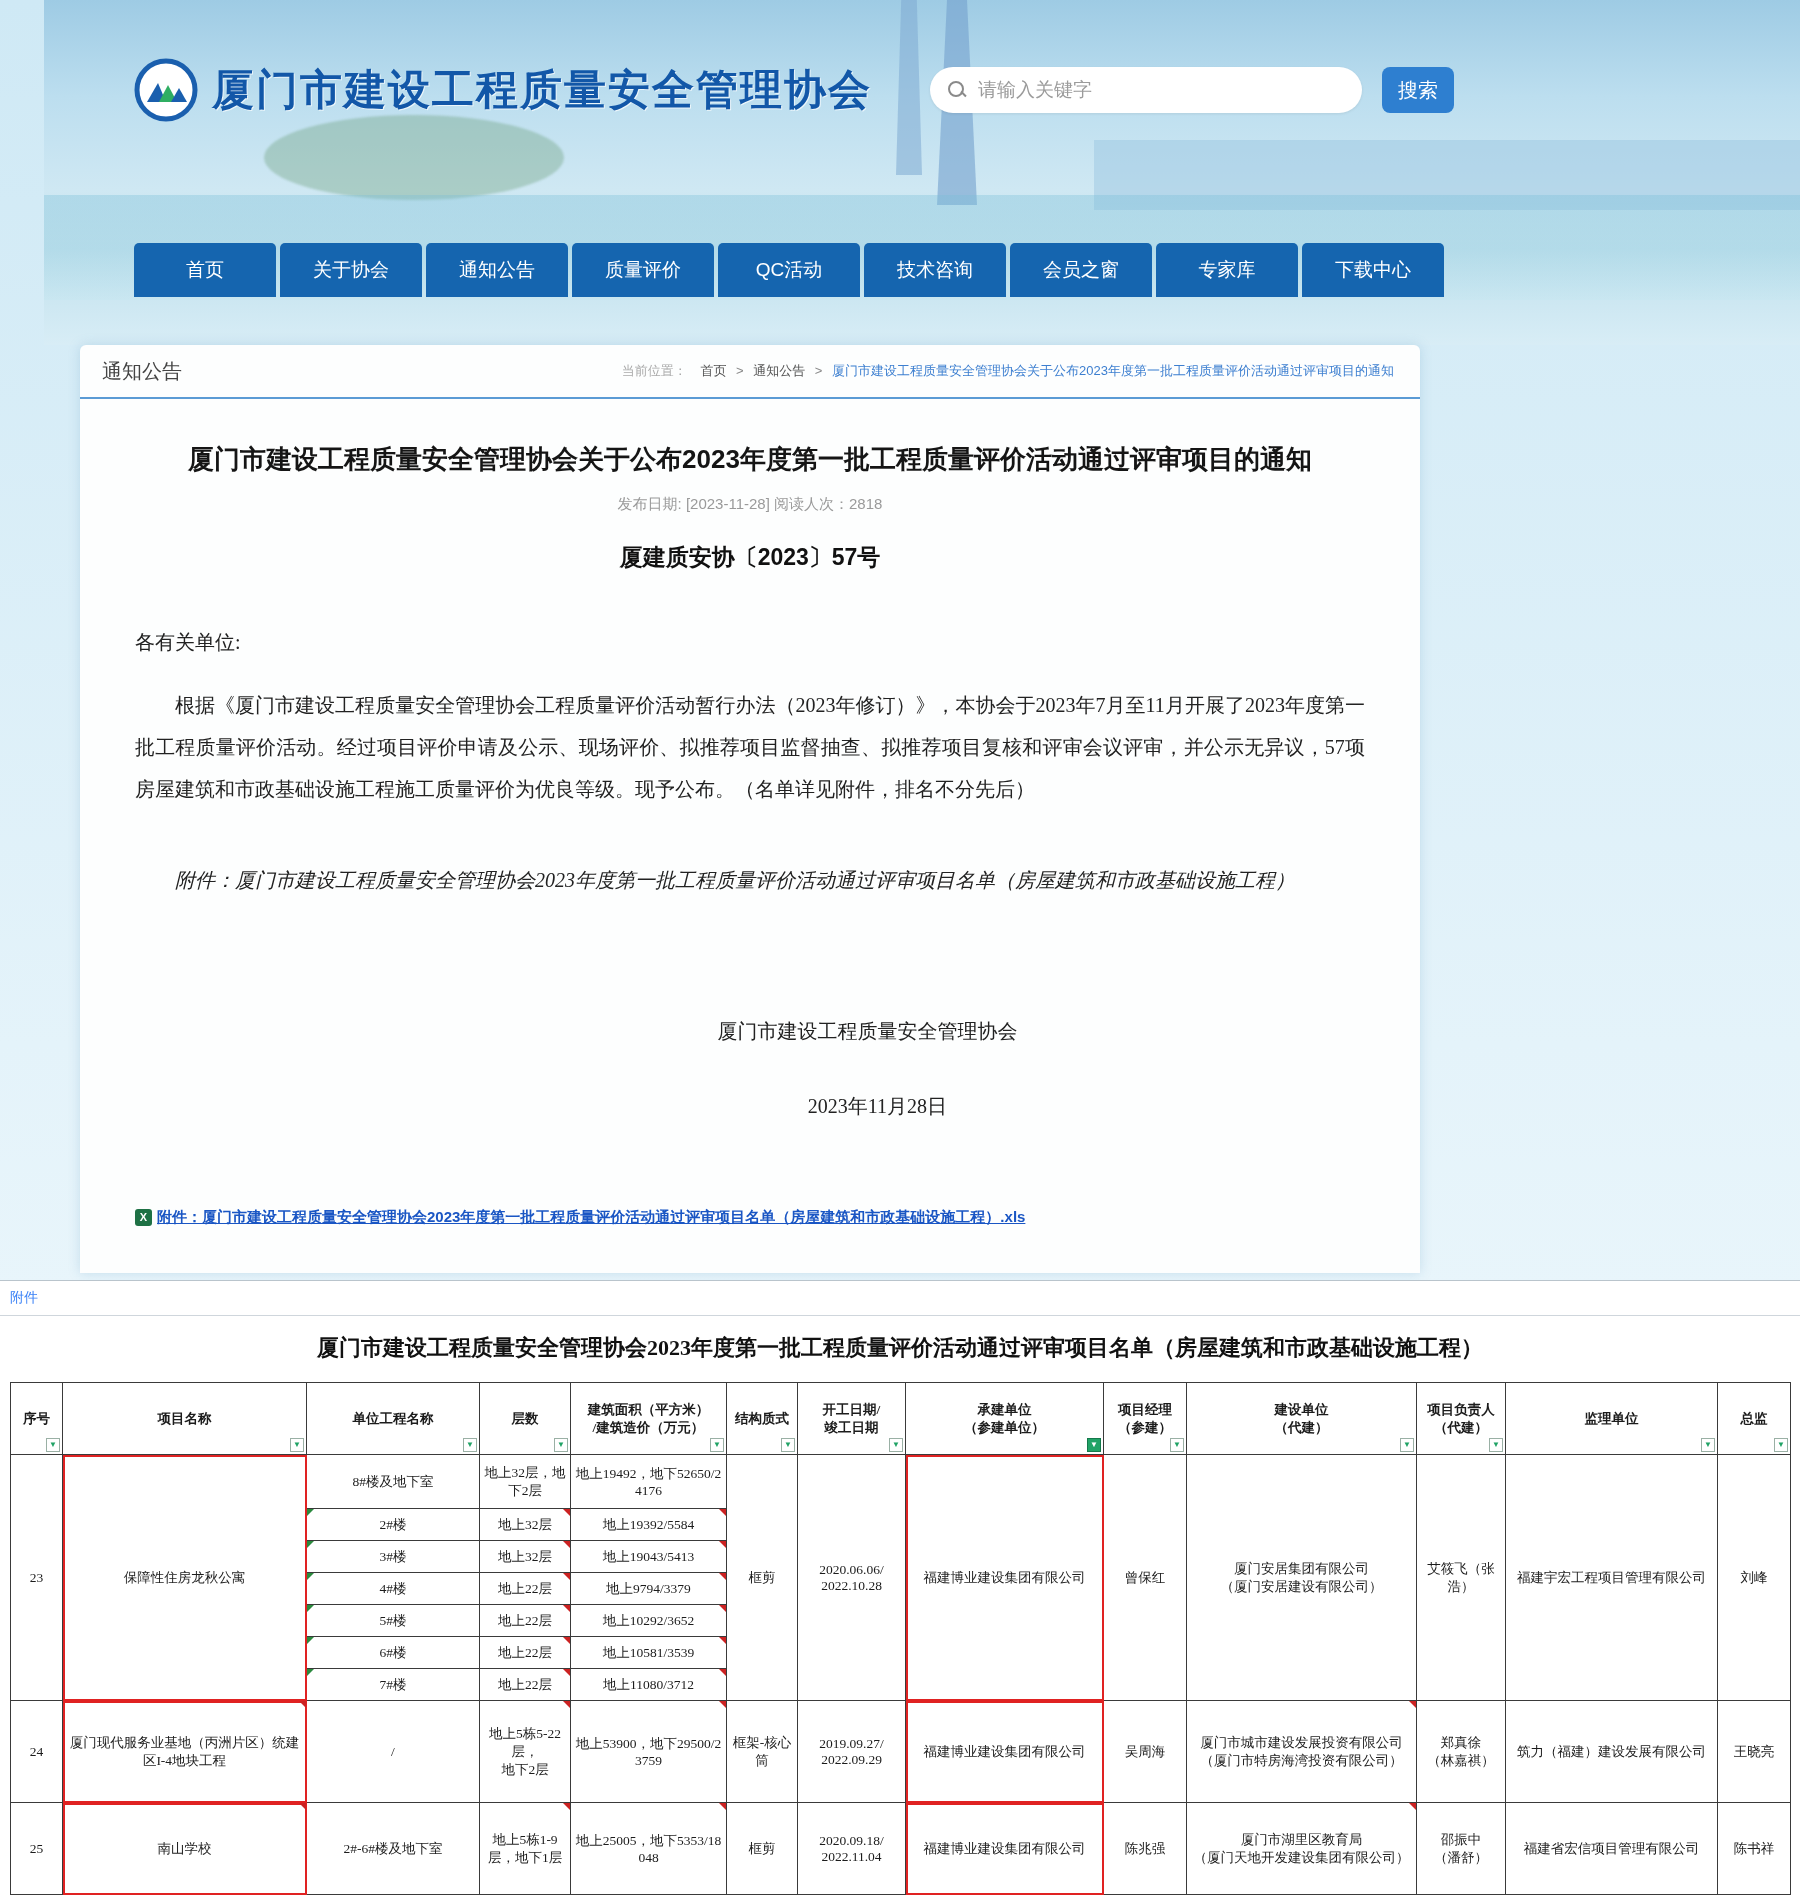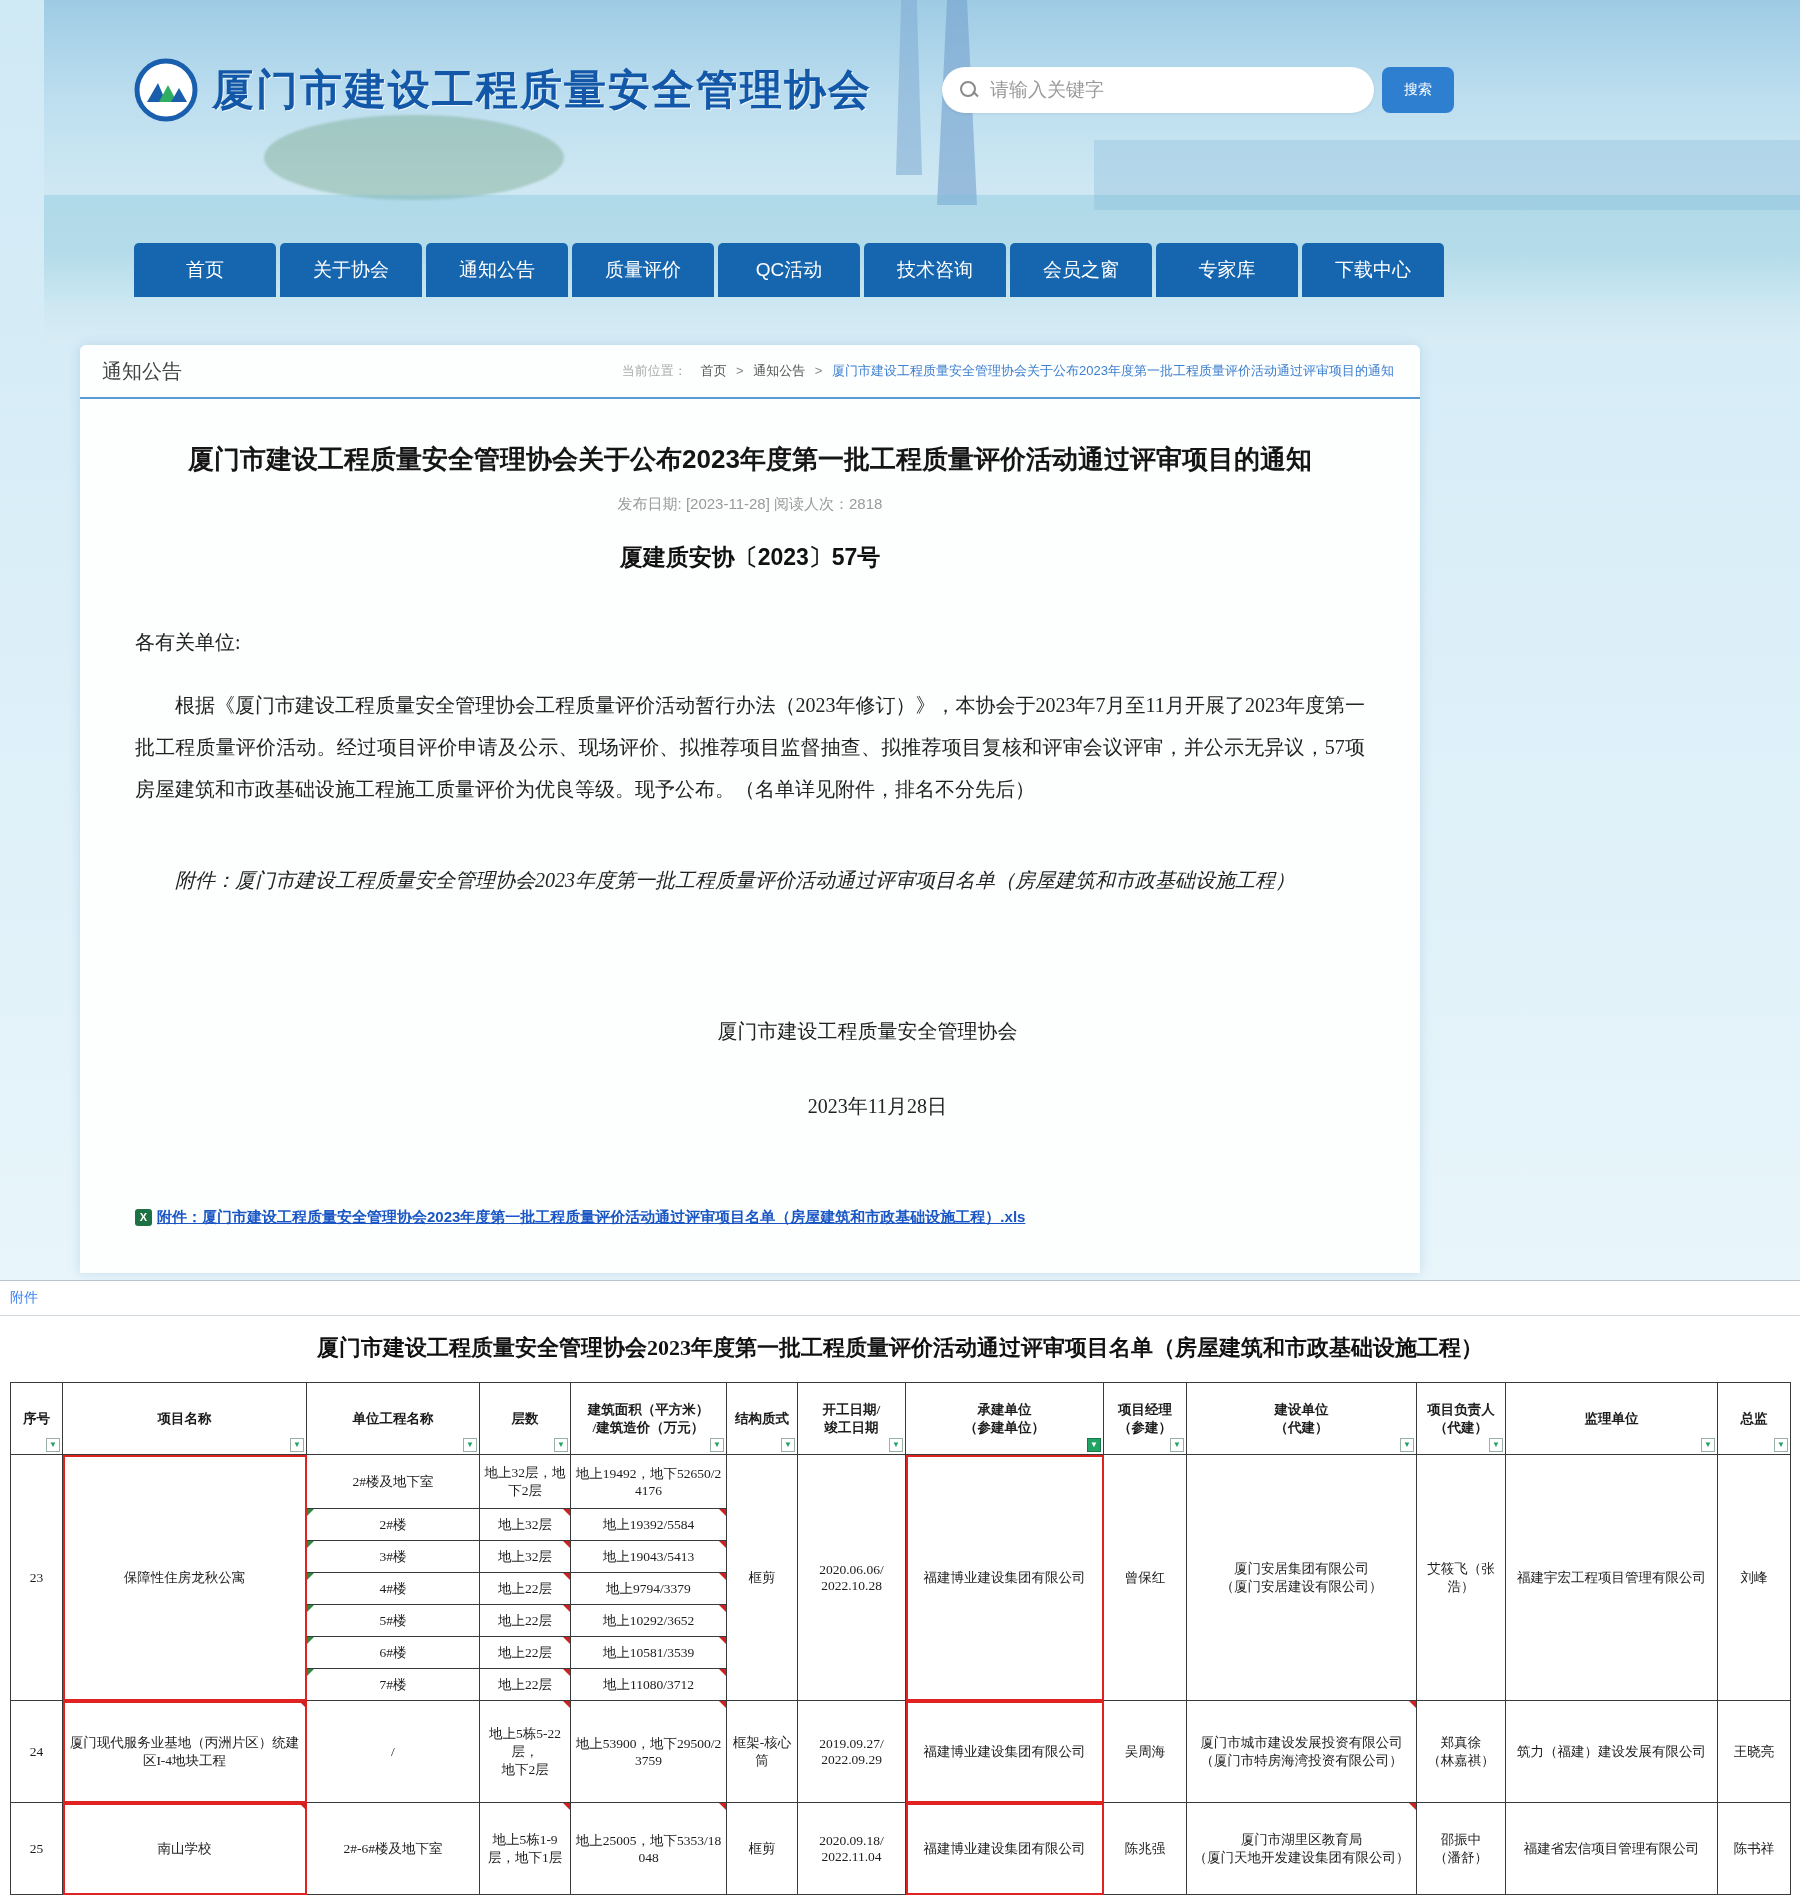--- a/index.html
+++ b/index.html
@@ -21,21 +21,21 @@
   .logo { width:64px; height:64px; flex:0 0 64px; }
   .site-title { margin-left:14px; font-size:42px; font-weight:bold; color:#1257a8; letter-spacing:2px; white-space:nowrap;
     text-shadow:1px 1px 0 rgba(255,255,255,.7); }
   .searchwrap { margin-left:auto; display:flex; align-items:center; }
   .searchbox { width:432px; height:46px; background:#fff; border-radius:23px; display:flex; align-items:center; padding:0 18px; box-shadow:0 1px 3px rgba(0,0,0,.08); }
   .mag { position:relative; width:18px; height:18px; margin-right:12px; flex:0 0 18px; }
   .mag::before { content:""; position:absolute; left:0; top:0; width:12px; height:12px; border:2px solid #8a8a8a; border-radius:50%; }
   .mag::after { content:""; position:absolute; left:12px; top:12px; width:7px; height:2px; background:#8a8a8a; transform:rotate(45deg); }
   .search-input { border:none; outline:none; flex:1; font-size:19px; color:#333; background:transparent; }
   .search-input::placeholder { color:#9b9b9b; }
-  .search-btn { margin-left:8px; width:72px; height:46px; border:none; border-radius:8px; background:#2e7fd0; color:#fff; font-size:14px; cursor:pointer; }
+  .search-btn { margin-left:20px; width:72px; height:46px; border:none; border-radius:8px; background:#2e7fd0; color:#fff; font-size:20px; cursor:pointer; }
 
   .nav { position:absolute; left:90px; top:243px; width:1310px; display:flex; gap:4px; }
   .nav a { flex:1; height:54px; background:#1565af; color:#fff; font-size:19px; display:flex; align-items:center; justify-content:center;
     text-decoration:none; border-radius:5px 5px 0 0; }
 
   
   .card { position:absolute; left:80px; top:345px; width:1340px; height:928px; background:#fdfefe; border-radius:6px 6px 0 0;
     box-shadow:0 0 12px rgba(90,150,190,.25); overflow:hidden; }
   .crumbrow { height:54px; display:flex; align-items:center; padding:0 22px; border-bottom:2px solid #5b9bd5; }
   .crumb-title { font-size:20px; color:#444; }
@@ -191,21 +191,21 @@
           <th><span>项目负责人
 （代建）</span><span class="flt">▼</span></th>
           <th><span>监理单位</span><span class="flt">▼</span></th>
           <th><span>总监</span><span class="flt">▼</span></th>
         </tr>
       </thead>
       <tbody>
         <tr class="unit-first">
           <td rowspan="7">23</td>
           <td rowspan="7" class="hl">保障性住房龙秋公寓</td>
-          <td class="unitc">2#楼及地下室</td>
+          <td class="unitc">8#楼及地下室</td>
           <td class="unitc">地上32层，地下2层</td>
           <td class="unitc">地上19492，地下52650/24176</td>
           <td rowspan="7">框剪</td>
           <td rowspan="7">2020.06.06/
 2022.10.28</td>
           <td rowspan="7" class="hl">福建博业建设集团有限公司</td>
           <td rowspan="7">曾保红</td>
           <td rowspan="7">厦门安居集团有限公司
 （厦门安居建设有限公司）</td>
           <td rowspan="7">艾筱飞（张浩）</td>

